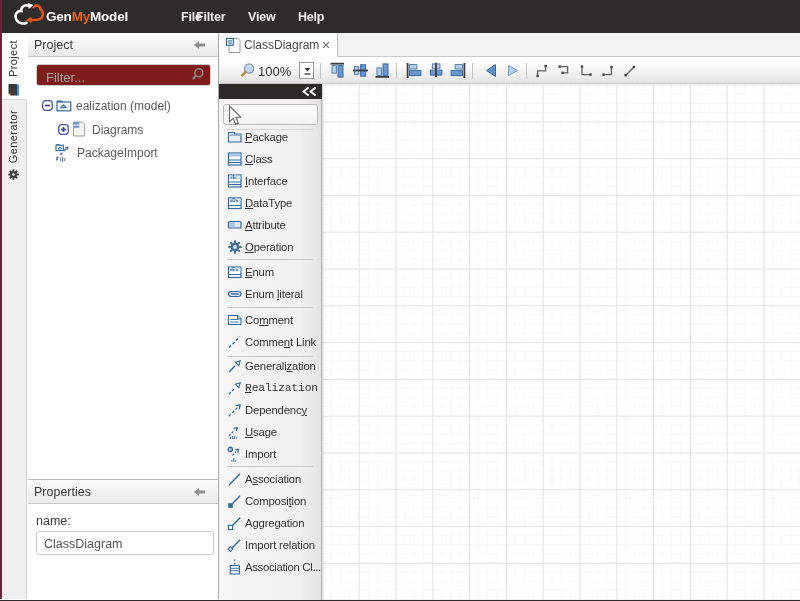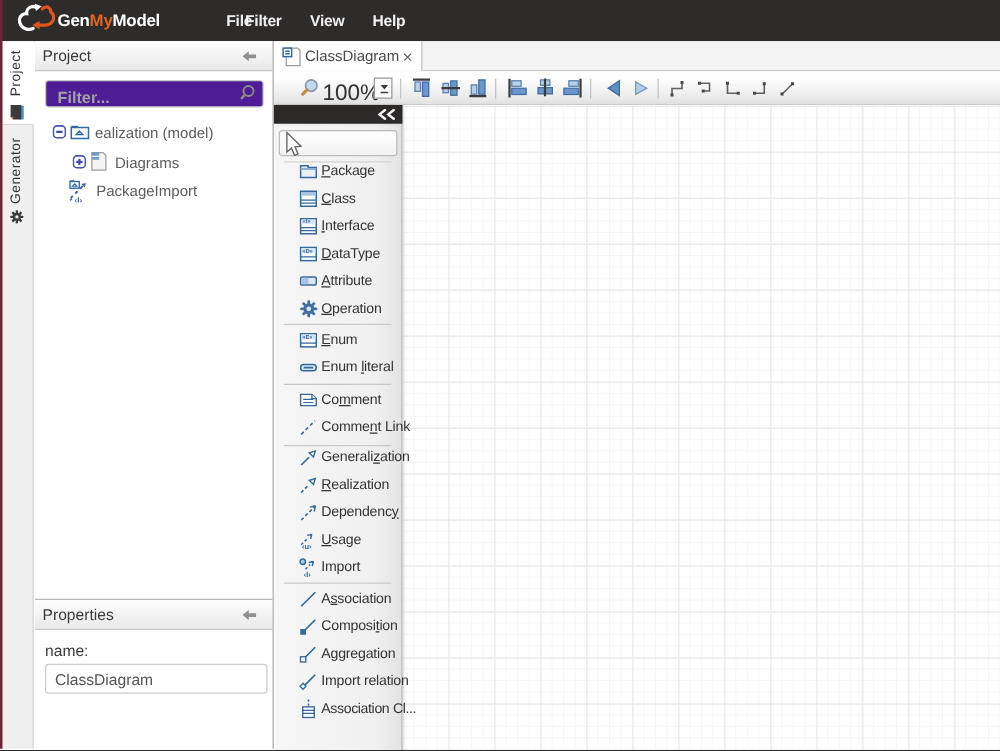--- a/index.html
+++ b/index.html
@@ -19,57 +19,57 @@
 #strip { left:2px; top:33px; width:25px; height:566px; background:#efefef; border-right:1px solid #d6d6d6; }
 #tabProject { left:2px; top:33px; width:25px; height:67px; background:#fff; border-right:1px solid #fff; border-bottom:1px solid #d9d9d9; z-index:2;}
 .vtext { writing-mode:vertical-rl; transform:rotate(180deg); font-size:11px; color:#333; letter-spacing:0.4px; }
 #vproj { left:7px; top:40px; z-index:3;}
 #vgen  { left:7px; top:110px; }
 
 
 #projPanel { left:28px; top:33px; width:190px; height:446px; background:#fff; }
 .phead { width:190px; height:24px; background:linear-gradient(#fdfdfd,#e9e9e9); border-bottom:1px solid #c8c8c8; }
 .phead .t { position:absolute; left:6px; top:5px; font-size:12.5px; color:#3a3a3a; }
-#filter { left:8px; top:31px; width:175px; height:22px; border:1px solid #ccc; border-radius:3px; background:#4c1d95;font-weight:bold; }
+#filter { left:8px; top:31px; width:175px; height:22px; border:1px solid #ccc; border-radius:3px; background:#7f1d1d; }
 #filter .ph { position:absolute; left:9px; top:5px; font-size:13px; color:#a2a2a2; }
 .trow { position:absolute; font-size:12px; color:#5c5c5c; white-space:nowrap; }
 
 
 #propPanel { left:28px; top:479px; width:190px; height:120px; background:#fff; border-top:1px solid #b9b9b9;}
 #nameLbl { left:8px; top:34px; font-size:12.5px; color:#3a3a3a; }
 #nameInput { left:8px; top:51px; width:178px; height:24px; border:1px solid #ccc; border-radius:3px; background:#fff; }
 #nameInput span { position:absolute; left:7px; top:5px; font-size:12.5px; color:#555; }
 
 
 #splitline { left:218px; top:33px; width:1px; height:566px; background:#ababab; z-index:4; }
 #tabbar { left:219px; top:33px; width:581px; height:24px; background:#f3f3f3; border-bottom:1px solid #c9c9c9; }
 #tab { left:219px; top:33px; width:119px; height:24px; background:#fff; border-right:1px solid #bdbdbd; z-index:2; }
 #tab .txt { position:absolute; left:25px; top:5px; font-size:12px; color:#4a4a4a; }
 #tab .x { position:absolute; left:103px; top:4px; font-size:14px; color:#666; }
 #toolbar { left:219px; top:57px; width:581px; height:27px; background:linear-gradient(#ffffff 20%,#e9e9e9 85%,#e2e2e2); border-bottom:1px solid #cccccc; }
 .tsep { position:absolute; top:63px; width:1px; height:16px; background:#c4c4c4; }
-#zoomtxt { left:258px; top:64px; font-size:18px; color:#333; }
+#zoomtxt { left:258px; top:64px; font-size:13px; color:#333; }
 
 
 #canvas { left:219px; top:84px; width:581px; height:517px;
   background-color:#fff;
   background-image:
     linear-gradient(90deg,#e6e6e6 1px,transparent 1px),
     linear-gradient(#e6e6e6 1px,transparent 1px),
     linear-gradient(90deg,#f6f6f6 1px,transparent 1px),
     linear-gradient(#f6f6f6 1px,transparent 1px);
   background-size:36.8px 36.8px,36.8px 36.8px,9.2px 9.2px,9.2px 9.2px;
   background-position:29.4px 0, 0 37.4px, 1.8px 0, 0 0.6px;
 }
 
 
 #palHead { left:219px; top:84px; width:103px; height:15px; background:#2c2929; z-index:3; box-shadow:2px 0 3px rgba(0,0,0,0.07); }
 #palette { left:219px; top:99px; width:103px; height:502px; background:linear-gradient(90deg,#f7f6f6 0%,#f1f0f0 80%,#e4e3e3 100%); border-right:1px solid #b4b4b4; z-index:2; box-shadow:2px 0 3px rgba(0,0,0,0.07); }
 #selbtn { position:absolute; left:4px; top:5px; width:95px; height:21px; background:linear-gradient(#fefefe,#f2f2f2); border:1px solid #bcbcbc; border-radius:3px; }
-.prow { position:absolute; left:12px; width:102px; height:22px; }
+.prow { position:absolute; left:0; width:102px; height:22px; }
 .prow .lbl { position:absolute; left:26px; top:5px; font-size:11.3px; letter-spacing:-0.15px; color:#333; white-space:nowrap; }
 .prow .ico { position:absolute; left:8px; top:3px; }
 .psep { position:absolute; left:8px; width:86px; height:1px; background:#c9c9c9; }
 #bottombar { left:0px; top:599.5px; width:800px; height:1.5px; background:#2c2a2a; z-index:9; }
 </style>
 </head>
 <body>
 <div id="stage">
   <div id="topbar" class="abs"></div>
   <div id="maroon" class="abs"></div>
@@ -381,21 +381,21 @@
         <span class="lbl">Comme<u>n</u>t Link</span>
       </div>
     <div class="psep" style="top:257px;"></div>
     <div class="prow" style="top:255.5px;">
         <svg class="ico" width="16" height="16" viewBox="0 0 16 16">
           <line x1="2" y1="14" x2="8.2" y2="7.8" stroke="#34699e" stroke-width="1.4"></line>
           <path d="M13.2,2.8 L11.8,7.6 L8.4,4.2 Z" fill="#fff" stroke="#34699e" stroke-width="1.1"></path>
         </svg>
         <span class="lbl">Generali<u>z</u>ation</span>
       </div>
-    <div class="prow" style="top:277.5px;">
+    <div class="prow" style="top:277.5px;font-family:Liberation Mono, monospace;">
         <svg class="ico" width="16" height="16" viewBox="0 0 16 16">
           <line x1="2" y1="14" x2="8.2" y2="7.8" stroke="#34699e" stroke-width="1.4" stroke-dasharray="2.4 2"></line>
           <path d="M13.2,2.8 L11.8,7.6 L8.4,4.2 Z" fill="#fff" stroke="#34699e" stroke-width="1.1"></path>
         </svg>
         <span class="lbl"><u>R</u>ealization</span>
       </div>
     <div class="prow" style="top:299.5px;">
         <svg class="ico" width="16" height="16" viewBox="0 0 16 16">
           <line x1="2" y1="14" x2="12.6" y2="3.4" stroke="#34699e" stroke-width="1.3" stroke-dasharray="2.6 2"></line>
           <path d="M13.4,2.6 L12.3,7.2 M13.4,2.6 L8.8,3.7" fill="none" stroke="#34699e" stroke-width="1.2"></path>

